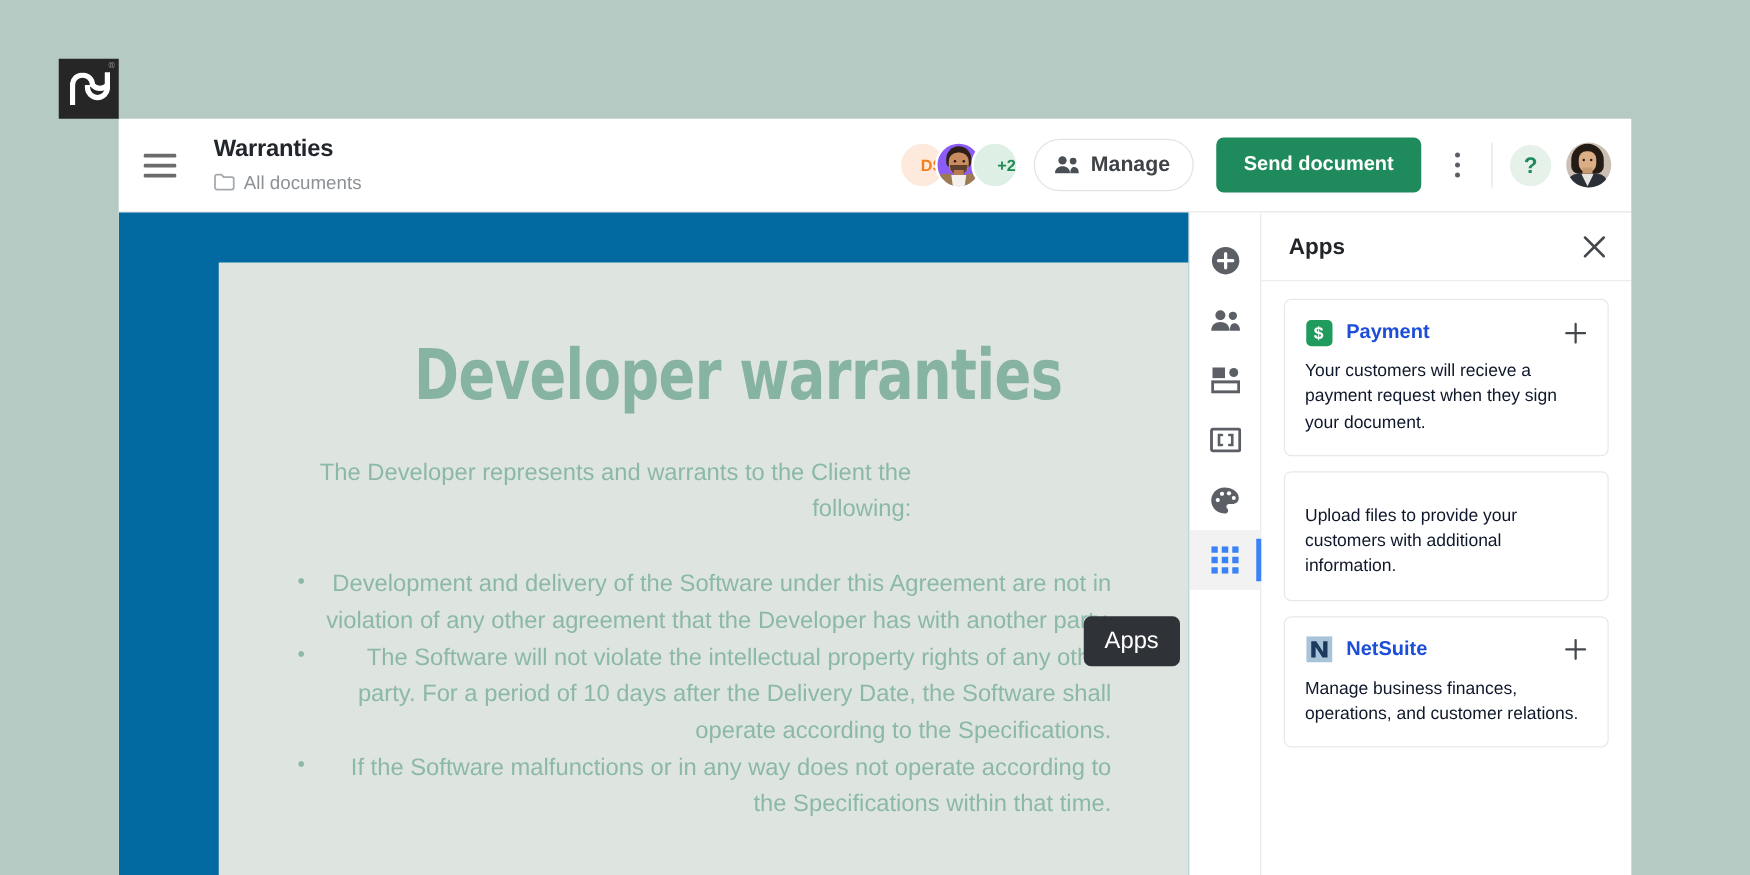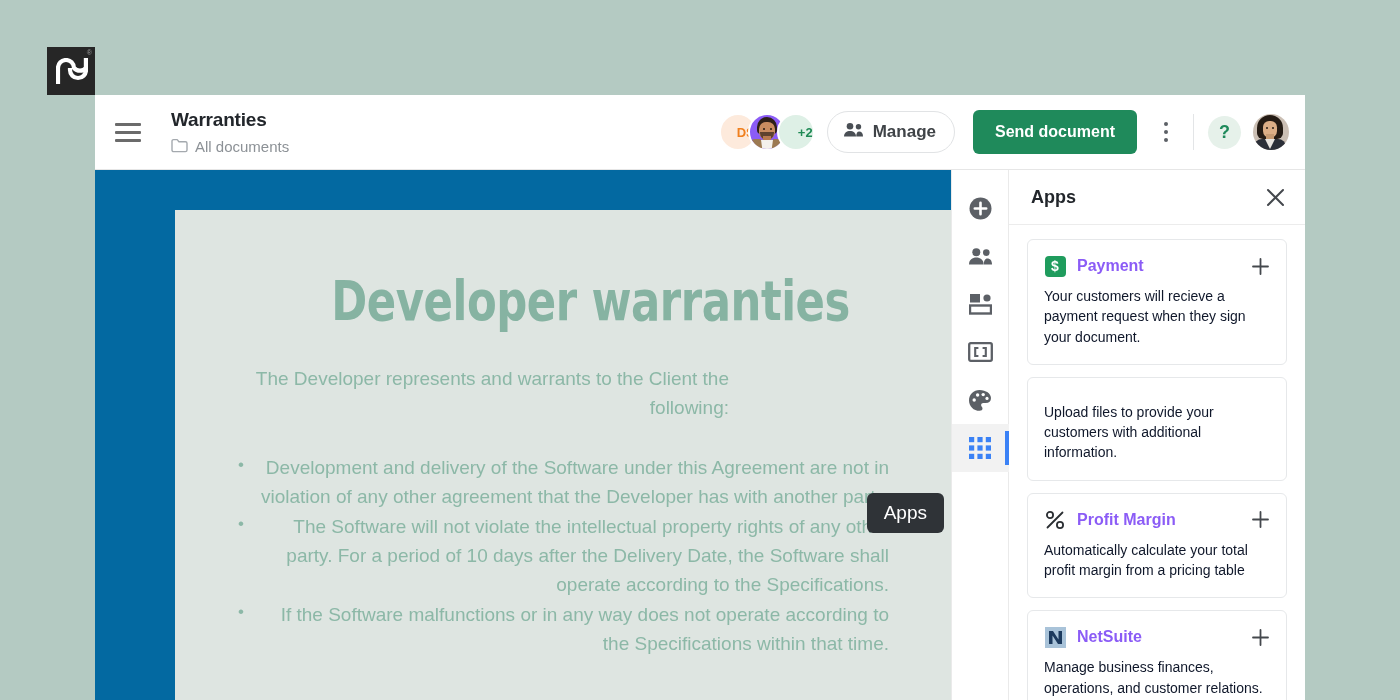--- a/index.html
+++ b/index.html
@@ -105,21 +105,21 @@
   .face2 .neck { position:absolute; left:13px; top:20px; width:8px; height:7px; background:#c69a72; }
   .face2 .body { position:absolute; left:1px; top:25px; width:32px; height:15px;
     background:#2b2f38; border-radius:8px 8px 0 0; }
   .face2 .collar { position:absolute; left:12px; top:25px; width:10px; height:10px;
     background:#e8e5e0; clip-path: polygon(0 0, 100% 0, 50% 100%); }
   .face2 .eyeL, .face2 .eyeR { position:absolute; top:13px; width:2px; height:2px;
     background:#2a1e14; border-radius:50%; }
   .face2 .eyeL { left:13px; } .face2 .eyeR { left:19px; }
 
   .manage {
-    display: flex; gap: 9px;
+    display: flex; align-items: center; gap: 9px;
     margin-left: 12px;
     padding: 10px 18px 10px 15px;
     border: 1px solid #e1e3e5; border-radius: 22px;
     background: #fff; cursor: pointer;
   }
   .manage-label { font-size: 17px; font-weight: bold; color: #3f4347; }
 
   .send-btn {
     margin-left: 18px;
     background: #1f8a5b; color: #fff;
@@ -225,21 +225,21 @@
   .panel-close { margin-left: auto; cursor: pointer; line-height: 0; }
   .panel-list { flex: 1 1 auto; padding: 14px 18px 0 18px; overflow: hidden; }
   .card {
     border: 1px solid #e6e8ea; border-radius: 6px;
     padding: 15px 16px 17px 16px; margin-bottom: 12px;
     background: #fff;
   }
   .card-head { display: flex; align-items: center; gap: 11px; }
   .card-icon { width: 22px; height: 22px; flex: 0 0 22px;
     display: flex; align-items: center; justify-content: center; }
-  .card-name { font-size: 16px; font-weight: bold; color: #8b5cf6; }
+  .card-name { font-size: 16px; font-weight: bold; color: #1d4ed8; }
   .card-add { margin-left: auto; cursor: pointer; line-height: 0; }
   .card-desc {
     margin-top: 9px; font-size: 14px; color: #0f172a; line-height: 1.45;
   }
   .icon-payment {
     width: 21px; height: 21px; background: #1f9c5d; border-radius: 4px;
     color: #fff; font-size: 14px; font-weight: bold;
     display: flex; align-items: center; justify-content: center;
   }
 </style>
@@ -431,38 +431,20 @@
               </svg>
             </span>
           </div>
           <div class="card-desc">Your customers will recieve a payment request when they sign your document.</div>
         </div>
 
         <div class="card">
           <div class="card-desc">Upload files to provide your customers with additional information.</div>
         </div>
 
-        <div class="card">
-          <div class="card-head">
-            <span class="card-icon">
-              <svg width="20" height="20" viewBox="0 0 20 20">
-                <circle cx="5" cy="5" r="3.1" fill="none" stroke="#2b2f33" stroke-width="1.8"></circle>
-                <circle cx="15" cy="15" r="3.1" fill="none" stroke="#2b2f33" stroke-width="1.8"></circle>
-                <path d="M17.5 2.5 L2.5 17.5" stroke="#2b2f33" stroke-width="1.8" stroke-linecap="round"></path>
-              </svg>
-            </span>
-            <span class="card-name">Profit Margin</span>
-            <span class="card-add">
-              <svg width="19" height="19" viewBox="0 0 19 19">
-                <path d="M9.5 2 V17 M2 9.5 H17" stroke="#44484d" stroke-width="1.8" stroke-linecap="round"></path>
-              </svg>
-            </span>
-          </div>
-          <div class="card-desc">Automatically calculate your total profit margin from a pricing table</div>
-        </div>
 
         <div class="card">
           <div class="card-head">
             <span class="card-icon">
               <svg width="21" height="21" viewBox="0 0 21 21">
                 <rect x="0" y="0" width="21" height="21" fill="#a9c3d9"></rect>
                 <path d="M4 17 V4 H8 L13.5 12.5 V4 H17 V17 H13 L7.5 8.5 V17 Z" fill="#1c3a5e"></path>
               </svg>
             </span>
             <span class="card-name">NetSuite</span>

